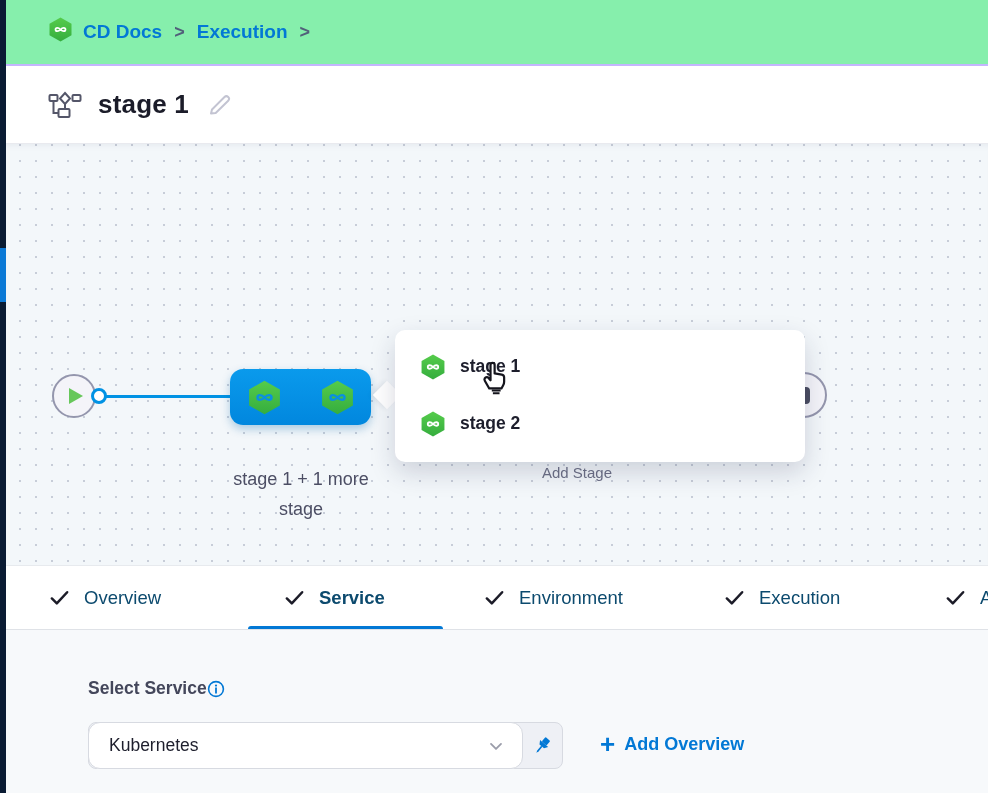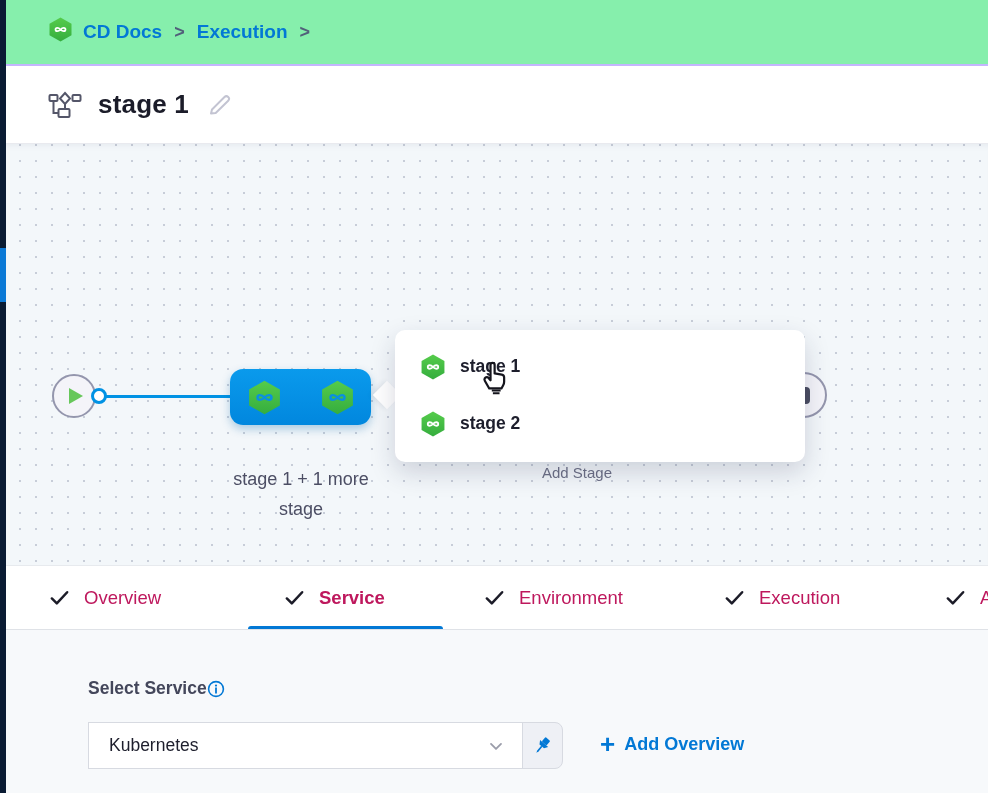--- a/index.html
+++ b/index.html
@@ -65,33 +65,33 @@
            border-radius:10px; box-shadow:0 10px 26px rgba(25,35,70,.18); z-index:10;
            padding:23px 0 0 25px; }
   .popup-item { display:flex; align-items:center; gap:14px; height:27px; margin-bottom:30px; cursor:pointer; }
   .popup-item-label { font-size:17.5px; font-weight:700; color:#1d1e2c; }
   .cursor-hand { position:absolute; left:469px; top:212px; z-index:20; pointer-events:none; }
 
   
   .tabs { position:relative; height:65px; background:#fff; border-top:1px solid #e7eaee;
           border-bottom:1px solid #dfe2e7; z-index:5; }
   .tab { position:absolute; top:0; height:63px; display:flex; align-items:center; gap:13px;
-         font-size:18.5px; color:#be185d; cursor:pointer; white-space:nowrap; }
+         font-size:18.5px; color:#0c4a6e; cursor:pointer; white-space:nowrap; }
   .tab.active { font-weight:700; }
   .tab-underline { position:absolute; left:242px; bottom:0; width:195px; height:3.5px;
                    background:#0278d5; border-radius:3px 3px 0 0; }
 
   
   .panel { position:relative; height:163px; background:#f7f9fb; }
   .panel-label-row { position:absolute; left:82px; top:48px; display:flex; align-items:center; gap:0; }
   .panel-label { font-size:17.5px; font-weight:700; color:#44475b; }
   .select-wrap { position:absolute; left:82px; top:92px; width:475px; height:47px; background:#eef0f5;
                  border:1px solid #d7dae1; border-radius:8px; cursor:pointer; }
   .select-field { position:absolute; left:-1px; top:-1px; width:435px; height:47px; background:#fff;
-                  border:1px solid #d7dae1; border-radius:0; display:flex; align-items:center;
+                  border:1px solid #d7dae1; border-radius:12px; display:flex; align-items:center;
                   padding:0 16px 0 20px; }
   .select-value { flex:1; font-size:17.5px; color:#1d1e2c; }
   .pin-btn { position:absolute; right:0; top:0; width:41px; height:45px; display:flex;
              align-items:center; justify-content:center; cursor:pointer; }
   .add-service { position:absolute; left:594px; top:101px; display:flex; align-items:center; gap:9px;
                  color:#0278d5; cursor:pointer; }
   .add-service .plus { font-size:26px; font-weight:700; line-height:26px; }
   .add-service .lbl { font-size:18px; font-weight:700; }
 </style>
 </head>

